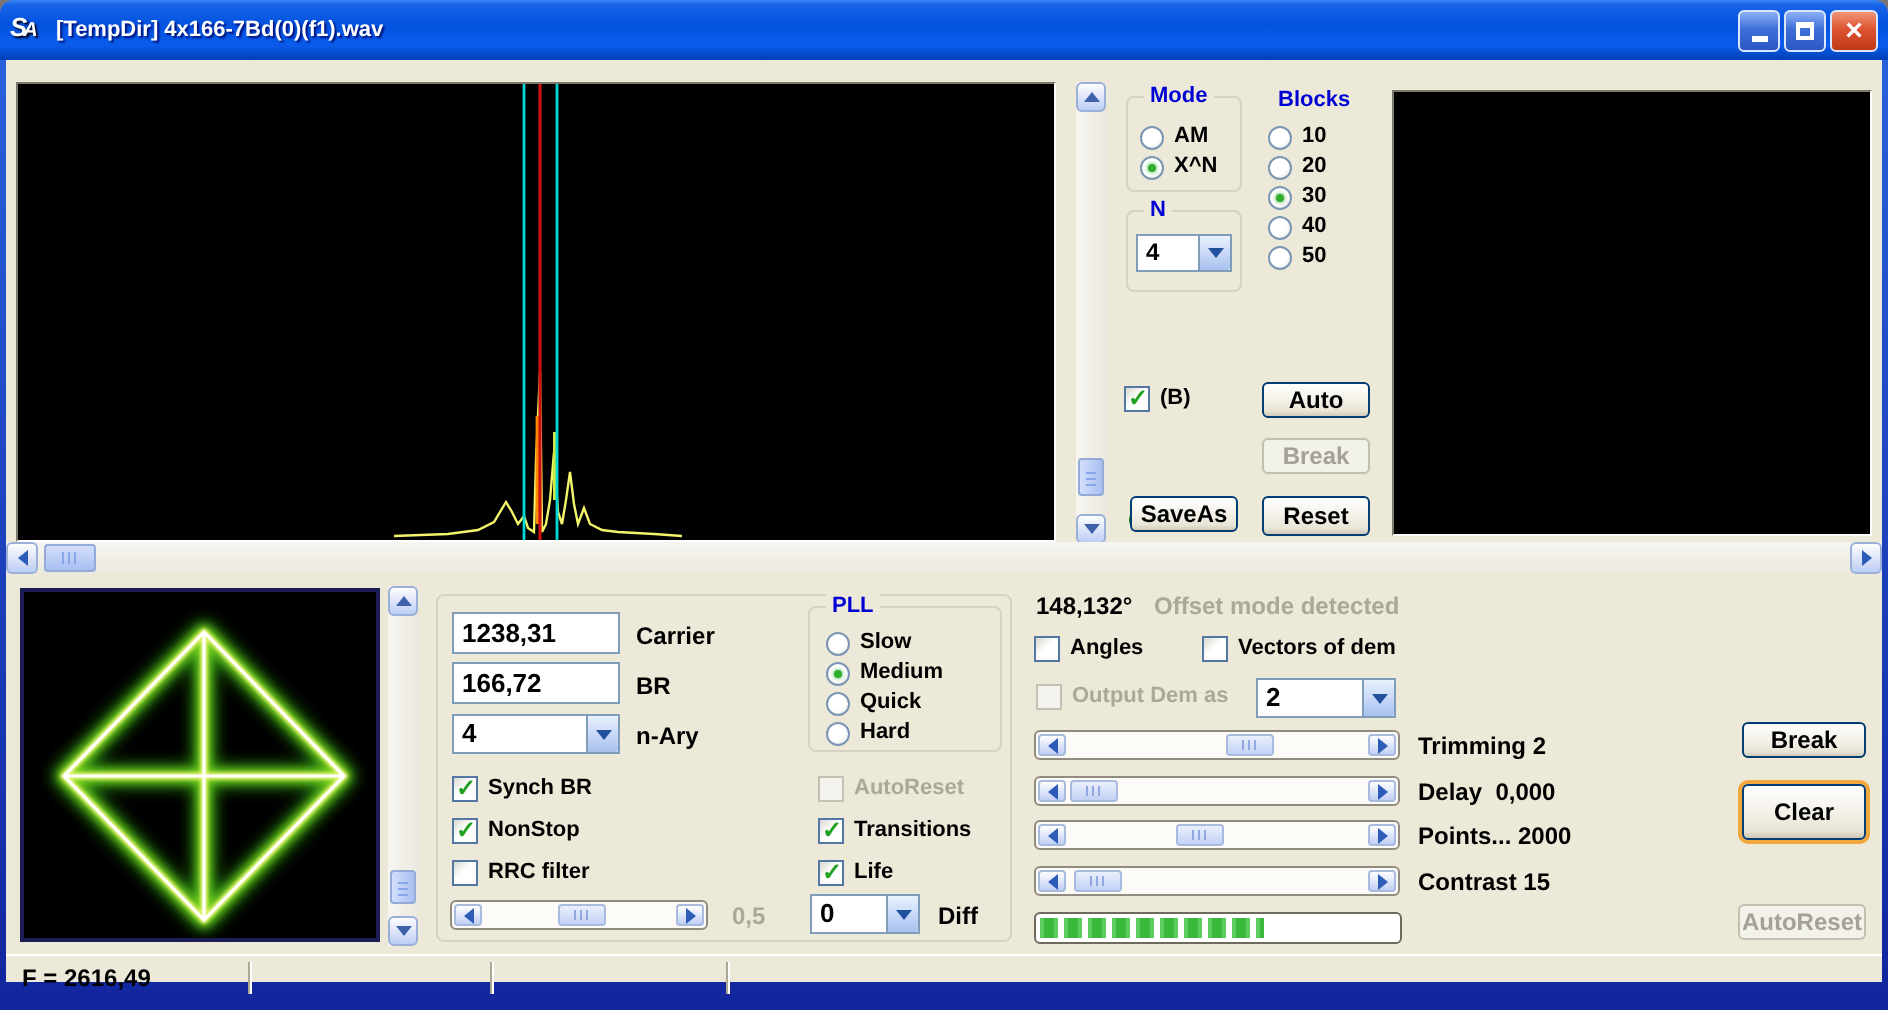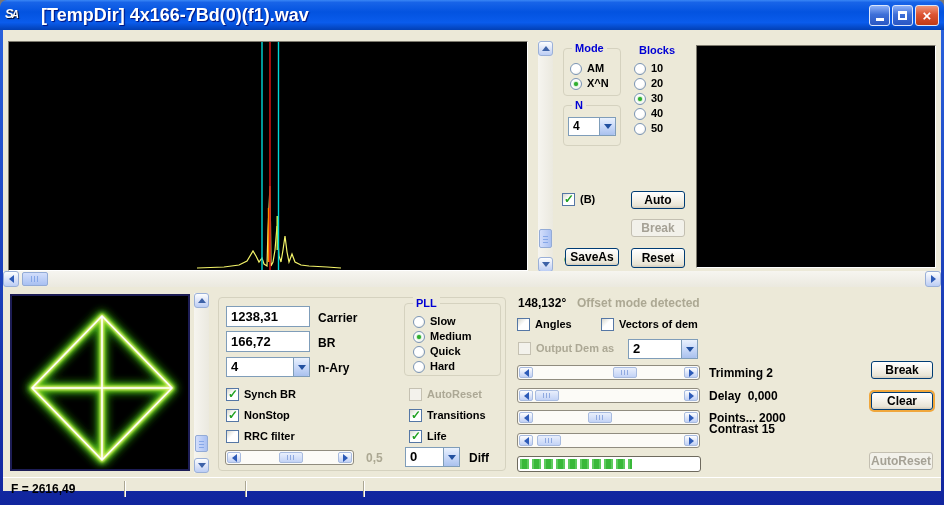--- a/index.html
+++ b/index.html
@@ -9,21 +9,21 @@
            background:linear-gradient(180deg,#2a64e0,#11259e);
            border-radius:7px 7px 0 0; overflow:hidden; font-weight:bold; }
 
   
   .titlebar { position:absolute; left:0; top:0; width:944px; height:30px;
               background:linear-gradient(180deg,#3a87f5 0%,#1864e8 8%,#0353e0 40%,#0a5cec 75%,#0240b5 100%);
               border-radius:7px 7px 0 0; display:flex; align-items:center; padding:0 5px; }
   .app-icon { width:20px; height:18px; color:#fff; font-size:13px; font-style:italic;
               text-shadow:1px 1px 1px #001; letter-spacing:-2px; }
   .app-icon small { font-size:10px; }
-  .title-text { color:#fff; font-size:18px; margin-left:16px; text-shadow:1px 1px 1px #00117a; }
+  .title-text { color:#fff; font-size:11px; margin-left:3px; text-shadow:1px 1px 1px #00117a; }
   .tb-buttons { margin-left:auto; display:flex; gap:2px; }
   .tb-btn { width:21px; height:21px; border-radius:3px; border:1px solid #dce6fb;
             display:flex; align-items:center; justify-content:center; color:#fff;
             background:linear-gradient(180deg,#8cb0f8,#3e6fd8 45%,#2a57c4); font-size:12px; }
   .tb-btn .min-glyph { width:8px; height:3px; background:#fff; margin-top:9px; }
   .tb-btn .max-glyph { width:9px; height:9px; border:2px solid #fff; border-top-width:3px; }
   .tb-btn.close { width:24px; background:linear-gradient(180deg,#f09678,#dd5432 45%,#c03a16); font-size:15px; }
 
   .client-bg { position:absolute; left:3px; top:30px; width:938px; height:447px; background:#ece9d8; }
 
@@ -399,28 +399,28 @@
 
   <div class="fslider" style="left:517px;top:433px;width:183px;">
     <span class="fs-btn left">
         <span class="tri-left"></span>
       </span>
     <span class="fthumb" style="left:19px;"></span>
     <span class="fs-btn right">
         <span class="tri-right"></span>
       </span>
   </div>
-  <span class="flabel" style="left:709px;top:422px;text-align:center;">Contrast 15</span>
+  <span class="flabel" style="left:709px;top:434px;text-align:center;">Contrast 15</span>
 
   <div class="pbar" style="left:517px;top:456px;width:184px;height:16px;">
     <div class="pfill" style="width: 63%;"></div>
   </div>
 
   <button class="xp-btn" style="left:871px;top:361px;width:62px;height:18px;">Break</button>
-  <button class="xp-btn focused" style="left:871px;top:392px;width:62px;height:18px;">Clear</button>
+  <button class="xp-btn focused" style="left:871px;top:392px;width:62px;height:28px;">Clear</button>
   <button class="xp-btn disabled" style="left:869px;top:452px;width:64px;height:18px;">AutoReset</button>
 
   <div class="statusbar">
     <span class="sb-text">F = 2616,49</span>
     <span class="sb-sep" style="left:121px;"></span>
     <span class="sb-sep" style="left:242px;"></span>
     <span class="sb-sep" style="left:360px;"></span>
   </div>
 
 </div>

